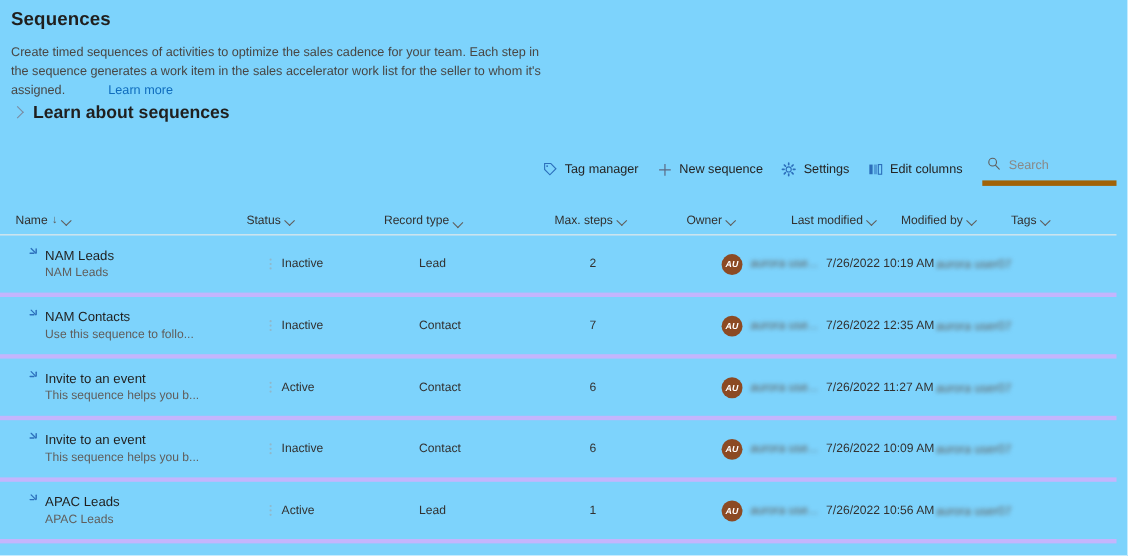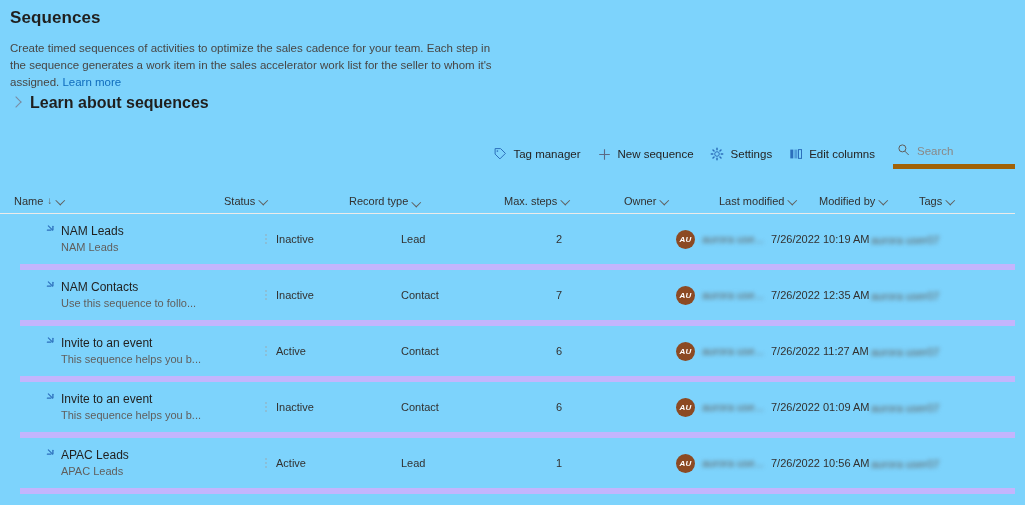--- a/index.html
+++ b/index.html
@@ -17,21 +17,21 @@
   
   .page-title {
     position: absolute; left: 10px; top: 8px;
     font-size: 17px; font-weight: 600; color: #201f1e;
     letter-spacing: .1px;
   }
   .page-desc {
     position: absolute; left: 10px; top: 40px; width: 490px;
     font-size: 11.5px; line-height: 17px; color: #484644;
   }
-  .learn-more-link { color: #0f6cbd; text-decoration: none; }
+  .learn-more-link { color: #0f6cbd; text-decoration: none; margin-left: 36px; }
 
   .expander {
     position: absolute; left: 10px; top: 94px;
     display: flex; align-items: center; gap: 8px;
     cursor: pointer; user-select: none;
   }
   .chev-right {
     width: 12px; height: 12px; position: relative; flex: 0 0 auto;
   }
   .chev-right::before {
@@ -89,23 +89,22 @@
     content: ""; position: absolute; left: 1px; top: 1px;
     width: 5.5px; height: 5.5px;
     border-right: 1.1px solid #605e5c;
     border-bottom: 1.1px solid #605e5c;
     transform: rotate(45deg);
   }
 
   .row {
     display: flex; align-items: center;
     height: 56px; padding-left: 26px;
-    border-bottom: 6px solid #c4b5fd;
+    border-bottom: 4px solid #c4b5fd;
     cursor: pointer;
-    margin-left: 20px;
   }
 
   
   .c-name   { width: 210px; flex: 0 0 210px; }
   .c-kebab  { width: 20px;  flex: 0 0 20px; }
   .c-status { width: 125px; flex: 0 0 125px; }
   .c-rtype  { width: 155px; flex: 0 0 155px; align-items: flex-end; }
   .c-steps  { width: 120px; flex: 0 0 120px; }
   .c-owner  { width: 95px;  flex: 0 0 95px; }
   .c-mod    { width: 100px; flex: 0 0 100px; }
@@ -374,21 +373,21 @@
               <span></span>
             </div>
     </div>
     <div class="c-status cell-text">Inactive</div>
     <div class="c-rtype cell-text">Contact</div>
     <div class="c-steps cell-text">6</div>
     <div class="c-owner owner-cell">
       <span class="avatar">AU</span>
       <span class="redacted">aurora use...</span>
     </div>
-    <div class="c-mod cell-text">7/26/2022 01:09 AM</div>
+    <div class="c-mod cell-text">7/26/2022 10:09 AM</div>
     <div class="c-modby">
       <span class="redacted">aurora user07</span>
     </div>
     <div class="c-tags cell-text"></div>
   </div>
 
   <div class="row">
     <div class="c-name name-cell">
       <div class="name-line">
         <span class="seq-icon">

